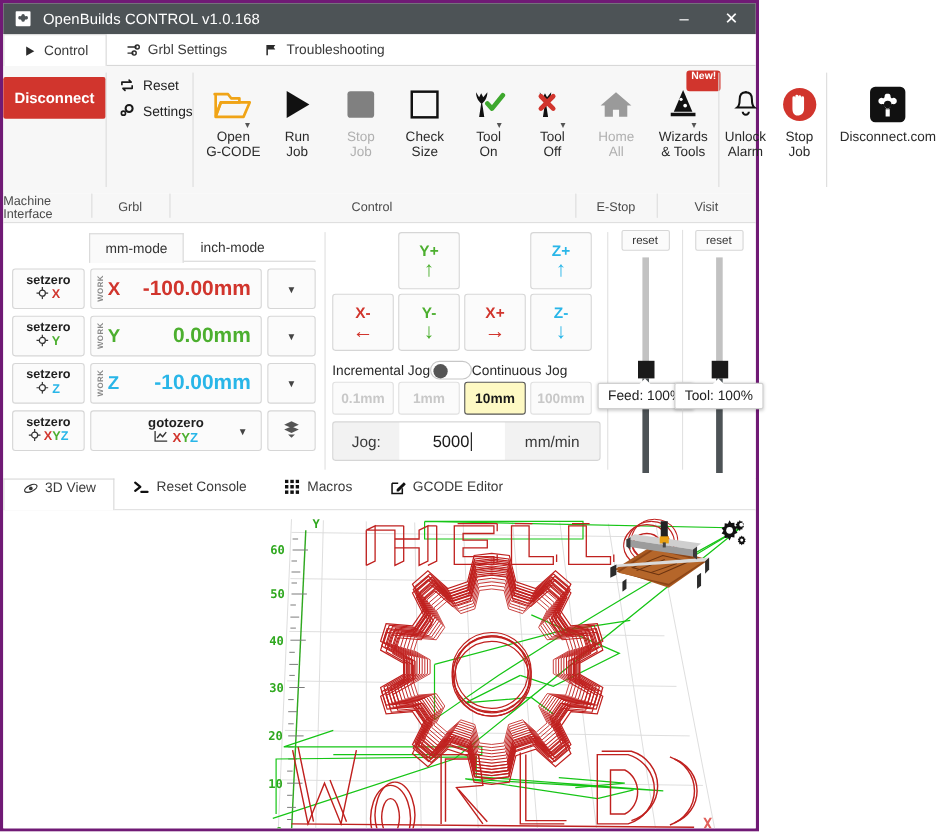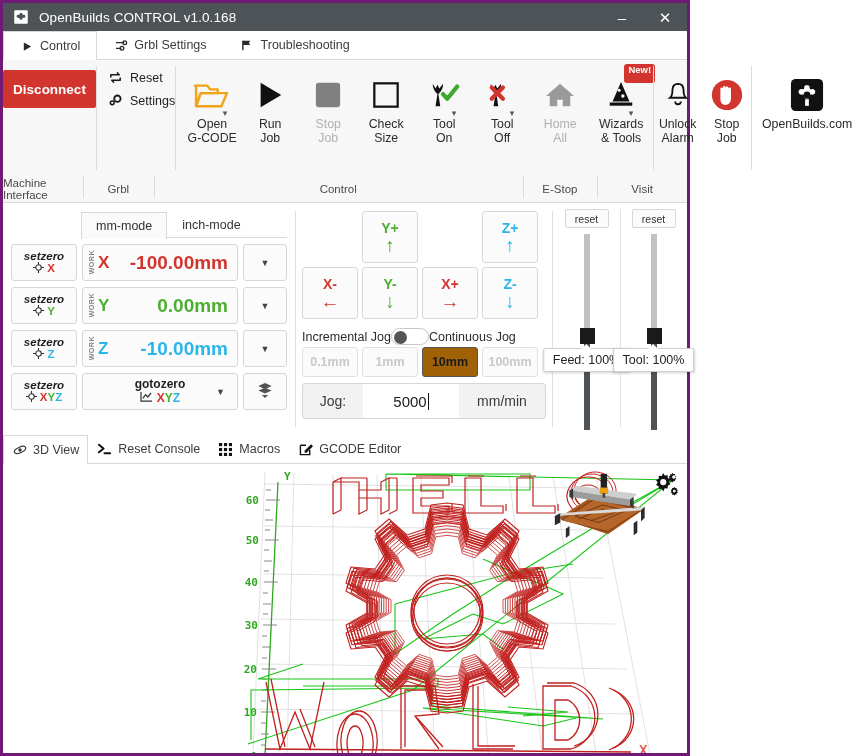--- a/index.html
+++ b/index.html
@@ -136,21 +136,21 @@
     background: transparent; cursor: pointer; font-family: "Liberation Sans", sans-serif;
   }
   .mode-tab.active { background: #fafafa; border-color: #d8d8d8; position: relative; top:1px; }
 
   .dro-row { display: flex; gap: 5px; margin-top: 6px; align-items: stretch; }
   .setzero-btn {
     width: 66px; height: 37px; border: 1px solid #d6d6d6; background: #fbfbfb;
     border-radius: 3px; display: flex; flex-direction: column; align-items: center;
     justify-content: center; cursor: pointer; line-height: 11px;
   }
-  .setzero-btn .sz-top { font-size: 11.5px; font-weight: bold; color: #1f1f1f; font-style: italic; }
+  .setzero-btn .sz-top { font-size: 11.5px; font-weight: bold; color: #1f1f1f; }
   .setzero-btn .sz-bot { font-size: 11.5px; font-weight: bold; display: flex; gap: 3px; align-items: center;}
 
   .dro-value {
     flex: 1; height: 37px; border: 1px solid #d6d6d6; background: #fbfbfb; border-radius: 3px;
     display: flex; align-items: center; padding: 0 9px 0 5px; position: relative;
   }
   .work-lbl {
     font-size: 7.2px; font-weight: bold; color: #888;
     writing-mode: vertical-rl; transform: rotate(180deg);
     letter-spacing: .4px; line-height: 8px; margin-right: 2px;
@@ -194,21 +194,21 @@
   .toggle .knob {
     position: absolute; left: 2px; top: 1.5px; width: 13px; height: 13px;
     background: #555; border-radius: 50%;
   }
   .step-row { display: flex; gap: 4px; margin-top: 2px; }
   .step-btn {
     width: 56px; height: 30px; border: 1px solid #e0e0e0; background: #fbfbfb; border-radius: 3px;
     font-size: 12.5px; font-weight: bold; color: #c8c8c8; cursor: pointer;
     font-family: "Liberation Sans", sans-serif;
   }
-  .step-btn.active { color: #1a1a1a; border-color: #555; background:#a16207;}
+  .step-btn.active { color: #1a1a1a; border-color: #555; background:#fef9c3;}
   .jogfeed {
     display: flex; margin-top: 6px; border: 1px solid #d6d6d6; border-radius: 3px; overflow: hidden;
     height: 36px; background: #f2f2f2;
   }
   .jf-lbl { width: 60px; display:flex; align-items:center; justify-content:center; font-size: 14px; color:#3a3a3a;}
   .jf-val {
     flex: 1; background: #fff; display: flex; align-items: center; justify-content: center;
     font-size: 15px; color: #1a1a1a; position: relative;
   }
   .jf-val .caret-bar { width: 1px; height: 17px; background:#111; margin-left:1px;}
@@ -238,21 +238,21 @@
     content:""; position:absolute; top:-5px; left:50%; transform: translateX(-50%);
     border-left: 5px solid transparent; border-right: 5px solid transparent; border-bottom: 5px solid #fff;
   }
 
   
   .bottomtabs {
     height: 29px; min-height: 29px; background: #ffffff;
     border-bottom: 1px solid #d8d8d8; display: flex; align-items: flex-end;
   }
   .btab {
-    height: 29px; display: flex; align-items: center; gap: 6px; padding: 0 8px;
+    height: 29px; display: flex; align-items: flex-start; gap: 6px; padding: 0 16px;
     font-size: 12.5px; color: #3b3b3b; border: 1px solid transparent; border-bottom: none;
     background: transparent; cursor: pointer; font-family: "Liberation Sans", sans-serif;
   }
   .btab.active { background: #fff; border-color: #d8d8d8; position: relative; top:1px; }
   .btab .bico { width: 15px; height: 15px; display:inline-flex; align-items:center; justify-content:center;}
 
   
   .view3d { flex: 1; background: #ffffff; position: relative; overflow: hidden; }
   .view-svg { position: absolute; left: 0; top: 0; }
   .machine-thumb { position: absolute; right: 35px; top: 8px; width: 110px; height: 66px; }
@@ -456,21 +456,21 @@
     <div class="rgroup g-visit">
       <div class="rbtn openb">
         <span class="icon">
           <svg width="34" height="34" viewBox="0 0 36 36">
             <rect x="1" y="1" width="34" height="34" rx="5" fill="#111"></rect>
             <path d="M18 7.5a3 3 0 00-3 3c0 1.1-1.1 1.8-2 1.3a3 3 0 10-.1 5.7c.9-.3 2 .4 2 1.4a3 3 0 106 0c0-1 1.1-1.7 2-1.4a3 3 0 10-.1-5.7c-.9.5-2-.2-2-1.3a3 3 0 00-3-3z" fill="#fff"></path>
             <circle cx="18" cy="18" r="3.6" fill="#111"></circle>
             <path d="M18 22.5v7" stroke="#fff" stroke-width="4"></path>
           </svg>
         </span>
-        <span class="lbl">OpenBuilds.com</span>
+        <span class="lbl">Disconnect.com</span>
       </div>
     </div>
   </div>
 
   <div class="ribbon-footer">
     <div class="rf m">Machine Interface</div>
     <div class="rf g">Grbl</div>
     <div class="rf c">Control</div>
     <div class="rf e">E-Stop</div>
     <div class="rf v">Visit</div>

